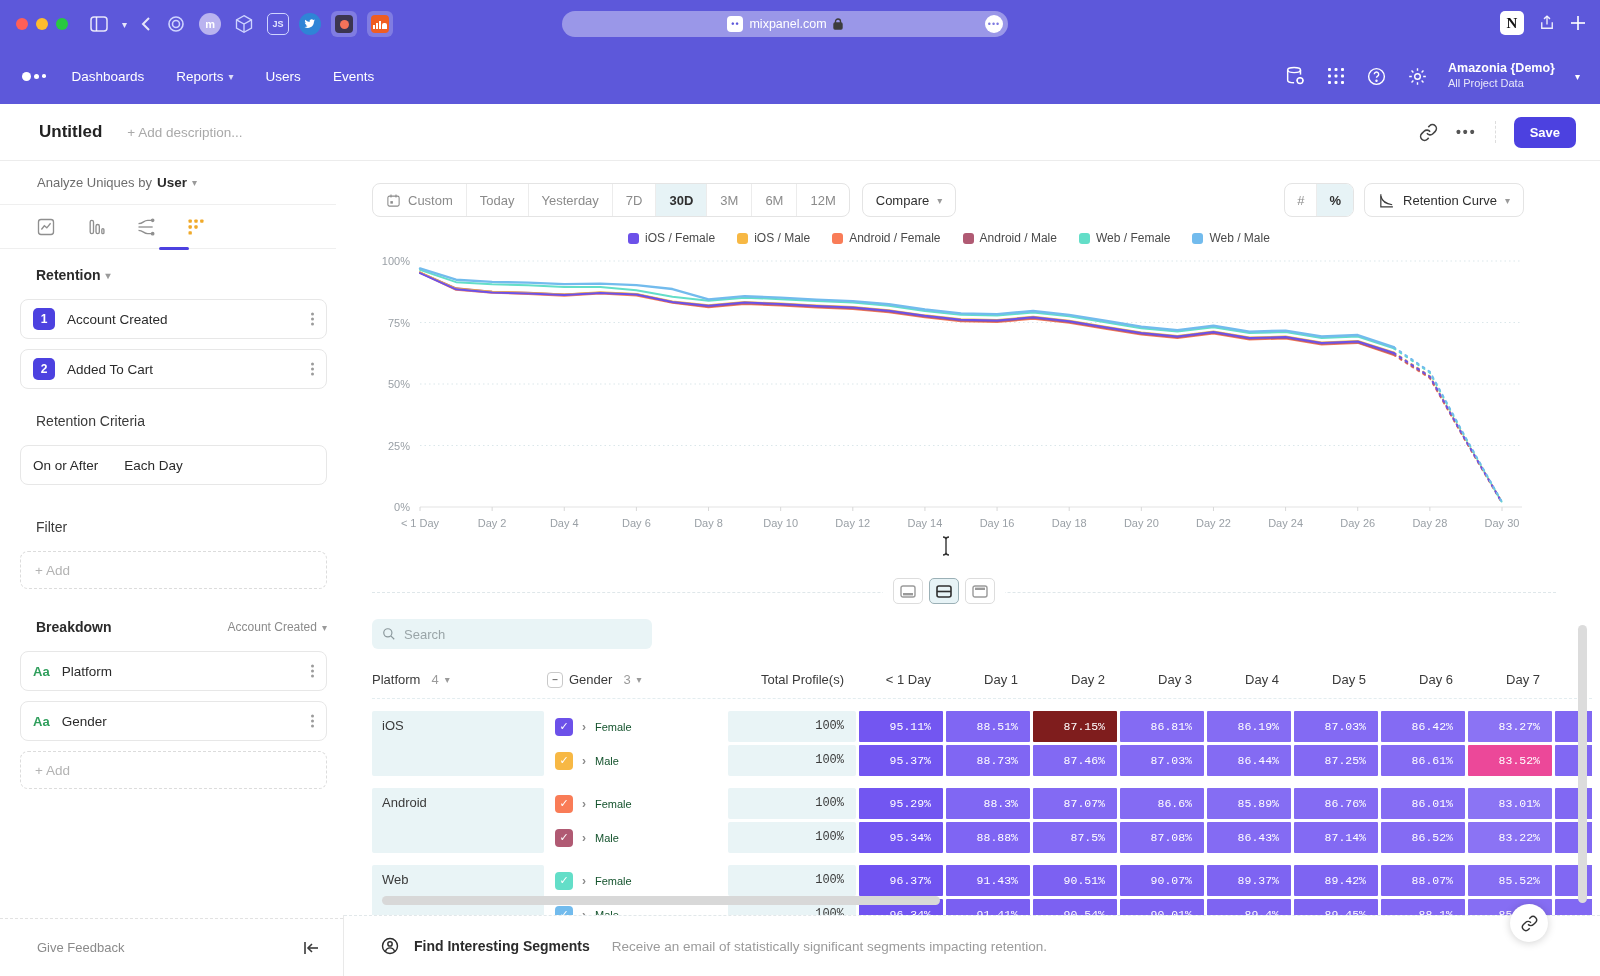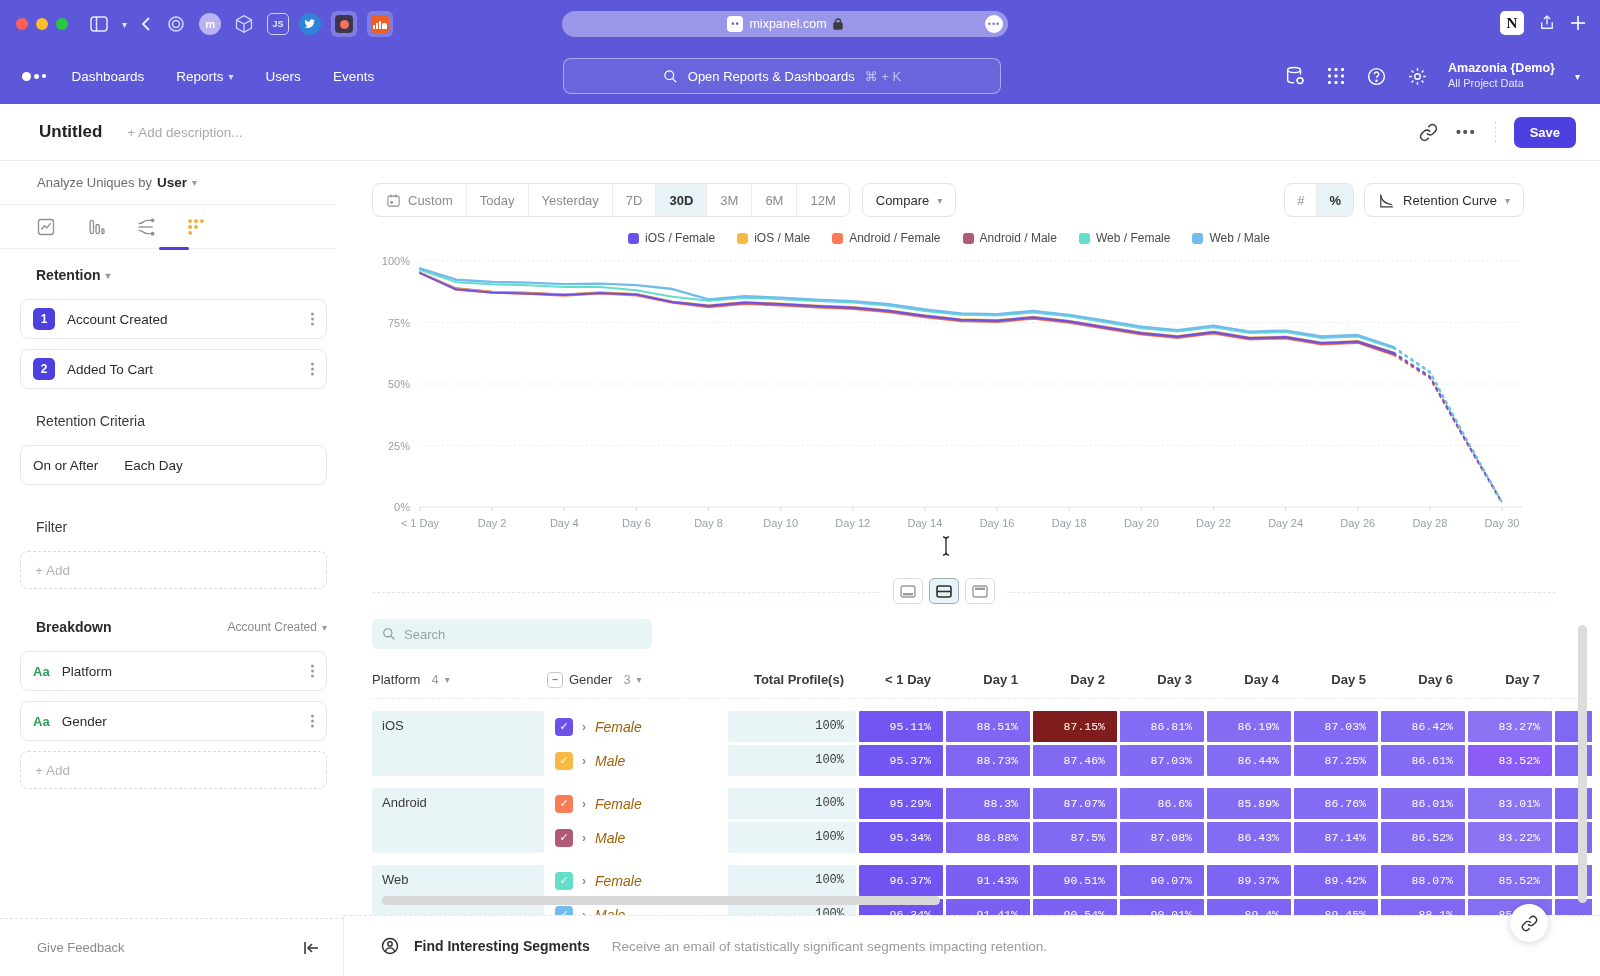--- a/index.html
+++ b/index.html
@@ -79,26 +79,26 @@
   .lt-wrap { background:#fff; padding:0 10px; display:flex; gap:6px; }
   .ltbtn { width:30px; height:26px; border:1px solid #ddd; border-radius:5px; background:#fff; display:flex; align-items:center; justify-content:center; cursor:pointer; }
   .ltbtn.active { background:#E7F3F6; border-color:#9bb0b6; }
 
   
   .table-area { position:absolute; left:36px; right:0; top:452px; bottom:0; }
   .tsearch { width:280px; height:30px; background:#E9F4F6; border-radius:6px; display:flex; align-items:center; padding:0 10px; gap:8px; color:#9aa5a8; font-size:13px; margin:6px 0 18px 0; }
   .trow { display:grid; grid-template-columns:172px 178px 128px repeat(9,84px); column-gap:3px; }
   .thead { height:32px; align-items:center; font-size:13px; color:#3a3a3a; border-bottom:1px dashed #e3edf0; padding-bottom:6px; }
   .thead .cnt { color:#9b9b9b; margin-left:5px; }
-  .thead .right { text-align:right; padding-right:12px; font-weight:bold; }
+  .thead .right { text-align:right; padding-right:12px; font-weight:normal; }
   .hflex { display:flex; align-items:center; gap:6px; }
   .group { display:grid; grid-template-columns:172px 178px 128px repeat(9,84px); column-gap:3px; row-gap:3px; margin-top:12px; }
   .pcell { grid-row:1 / span 2; background:#E9F4F6; border-radius:2px; padding:7px 10px; font-size:13px; color:#3a3a3a; }
   .gcell { background:#fff; display:flex; align-items:center; gap:9px; height:31px; padding-left:8px; }
-  .gcell .glbl { font-size:14px; color:#a16207;font-style:italic; }
+  .gcell .glbl { font-size:11px; color:#14532d; }
   .cbx { width:18px; height:18px; border-radius:4px; display:flex; align-items:center; justify-content:center; color:#fff; font-size:11px; }
   .rowchev { color:#8a8a8a; font-size:12px; font-weight:bold; }
   .totcell { background:#E9F4F6; border-radius:2px; height:31px; line-height:31px; text-align:right; padding-right:12px; font-size:12px; color:#3a3a3a; font-family:"Liberation Mono",monospace; }
   .vcell { height:31px; line-height:31px; text-align:right; padding-right:12px; color:#fff; font-size:11.5px; font-family:"Liberation Mono",monospace; border-radius:1px; }
   .hscroll { position:absolute; left:10px; top:283px; width:558px; height:9px; background:#d8d8d8; border-radius:5px; }
   .vscroll { position:absolute; right:5px; top:12px; width:9px; height:278px; background:#dcdcdc; border-radius:5px; }
 
   
   .bottombar { position:absolute; left:344px; right:0; top:915px; height:61px; background:#fff; border-top:1px dashed #e2e8ea; display:flex; align-items:center; padding-left:36px; gap:14px; }
   .bb-title { font-size:14px; font-weight:bold; color:#2b2b2b; }
@@ -195,28 +195,20 @@
         <span>Reports</span>
         <span class="chev" style="color: rgba(255, 255, 255, 0.8);">▾</span>
       </span>
       <span class="nav-item">
         <span>Users</span>
       </span>
       <span class="nav-item">
         <span>Events</span>
       </span>
     </div>
-  <div class="nav-search">
-    <svg width="15" height="15" viewBox="0 0 24 24" fill="none" stroke="currentColor" stroke-width="2">
-        <circle cx="10" cy="10" r="7"></circle>
-        <line x1="15.5" y1="15.5" x2="21" y2="21"></line>
-      </svg>
-    <span>Open Reports &amp; Dashboards</span>
-    <span class="hint">⌘ + K</span>
-  </div>
   <div class="nav-right">
     <svg width="22" height="22" viewBox="0 0 24 24" fill="none" stroke="#fff" stroke-width="1.6">
         <ellipse cx="11" cy="5.5" rx="7" ry="2.8"></ellipse>
         <path d="M4 5.5v11c0 1.5 3.1 2.8 7 2.8"></path>
         <path d="M18 5.5v5"></path>
         <circle cx="17.5" cy="17" r="3.2"></circle>
         <path d="M17.5 13.2v1.2M17.5 19.6v1.2M13.7 17h1.2M20.1 17h1.2"></path>
       </svg>
     <svg width="20" height="20" viewBox="0 0 20 20" fill="#fff">
         <g>
@@ -609,21 +601,21 @@
             <span class="glbl">Male</span>
           </div>
           <div class="totcell" style="grid-area: 2 / 3;">100%</div>
           <div class="vcell" style="background: rgb(114, 86, 241); grid-area: 2 / 4;">95.37%</div>
           <div class="vcell" style="background: rgb(128, 102, 243); grid-area: 2 / 5;">88.73%</div>
           <div class="vcell" style="background: rgb(130, 105, 243); grid-area: 2 / 6;">87.46%</div>
           <div class="vcell" style="background: rgb(131, 106, 243); grid-area: 2 / 7;">87.03%</div>
           <div class="vcell" style="background: rgb(132, 107, 243); grid-area: 2 / 8;">86.44%</div>
           <div class="vcell" style="background: rgb(131, 105, 243); grid-area: 2 / 9;">87.25%</div>
           <div class="vcell" style="background: rgb(132, 107, 243); grid-area: 2 / 10;">86.61%</div>
-          <div class="vcell" style="background: #8b5cf6; grid-area: 2 / 11;">83.52%</div>
+          <div class="vcell" style="background: #ec4899; grid-area: 2 / 11;">83.52%</div>
           <div class="vcell" style="background: rgb(129, 104, 243); grid-area: 2 / 12;"></div>
         </div>
         <div class="group">
           <div class="pcell">Android</div>
           <div class="gcell" style="grid-area: 1 / 2;">
             <span class="cbx" style="background: rgb(249, 124, 87);">✓</span>
             <span class="rowchev">›</span>
             <span class="glbl">Female</span>
           </div>
           <div class="totcell" style="grid-area: 1 / 3;">100%</div>

